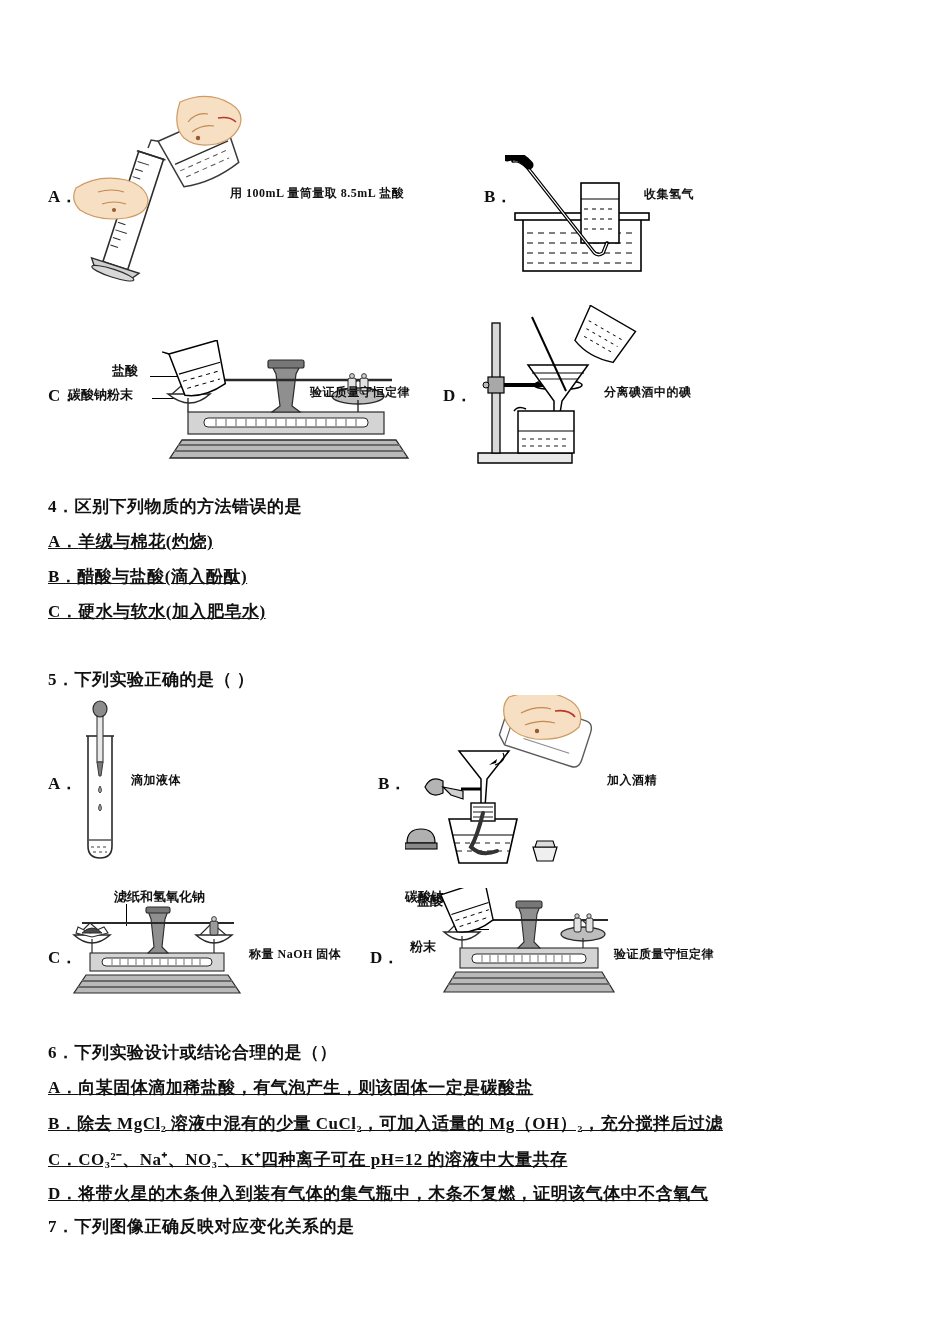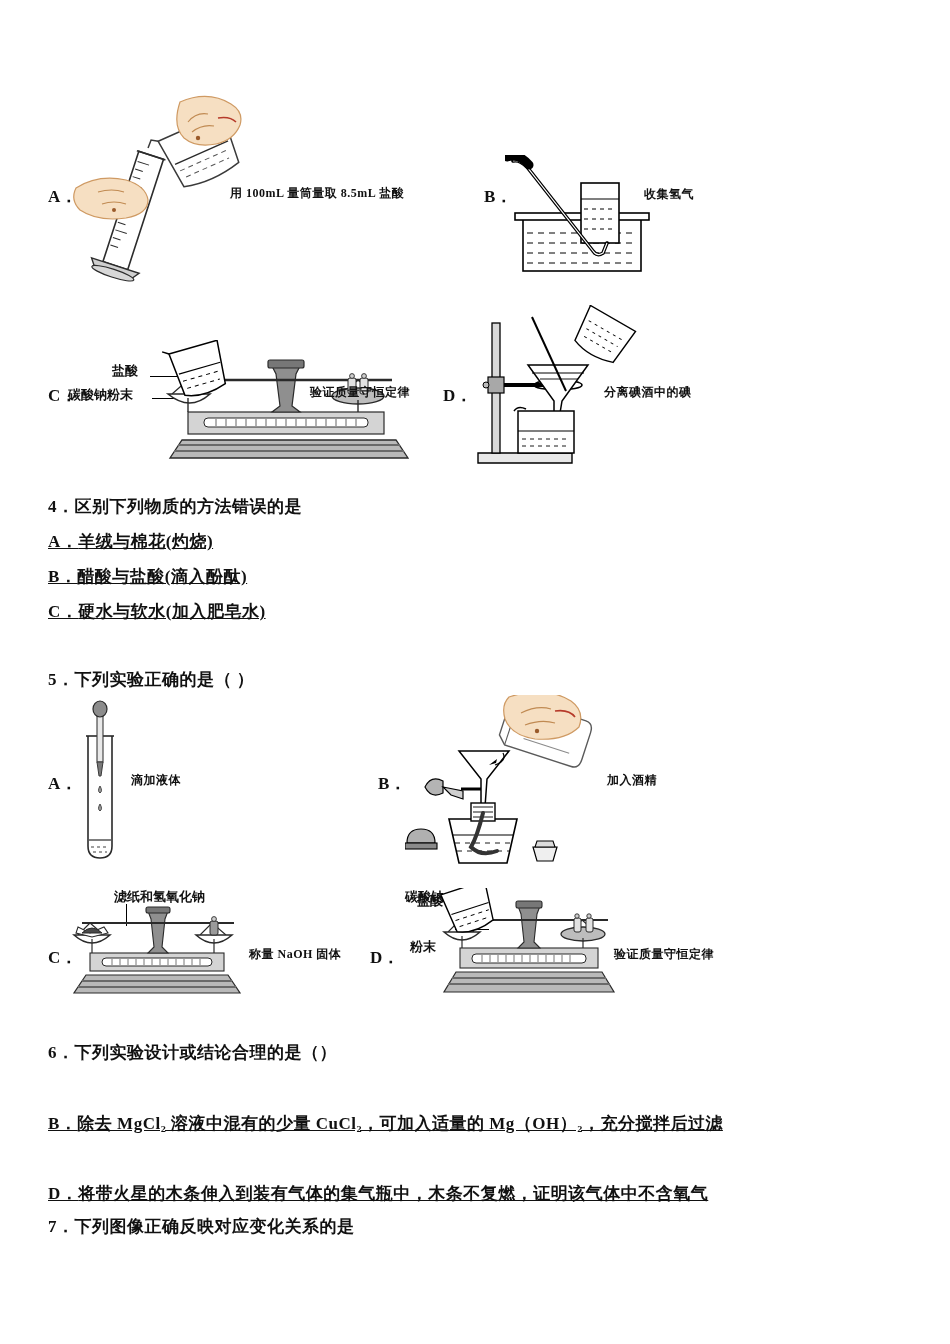--- a/index.html
+++ b/index.html
@@ -460,25 +460,31 @@
       <circle cx="149" cy="28" r="2.2" fill="#cfcfcf" stroke="#2a2a2a" stroke-width="0.9"></circle>
     </svg>
   </div>
 
   <div class="txt caption" style="left:614px; top:946px;">验证质量守恒定律</div>
 
   <div class="txt q-stem" style="left:48px; top:1041px;">
     <span>6．</span><span>下列实验设计或结论合理的是（）</span>
   </div>
 
+  <div class="txt q-opt" style="left:48px; top:1076px;">
+    <span>A．</span><span>向某固体滴加稀盐酸，有气泡产生，则该固体一定是碳酸盐</span>
+  </div>
 
   <div class="txt q-opt" style="left:48px; top:1112px;">
     <span>B．</span><span>除去 MgCl₂ 溶液中混有的少量 CuCl₂，可加入适量的 Mg（OH）₂，充分搅拌后过滤</span>
   </div>
 
+  <div class="txt q-opt" style="left:48px; top:1147px;">
+    <span>C．</span><span>CO₃²⁻、Na⁺、NO₃⁻、K⁺四种离子可在 pH=12 的溶液中大量共存</span>
+  </div>
 
   <div class="txt q-opt" style="left:48px; top:1182px;">
     <span>D．</span><span>将带火星的木条伸入到装有气体的集气瓶中，木条不复燃，证明该气体中不含氧气</span>
   </div>
 
   <div class="txt q-stem" style="left:48px; top:1215px;">
     <span>7．</span><span>下列图像正确反映对应变化关系的是</span>
   </div>
 
 </div>

